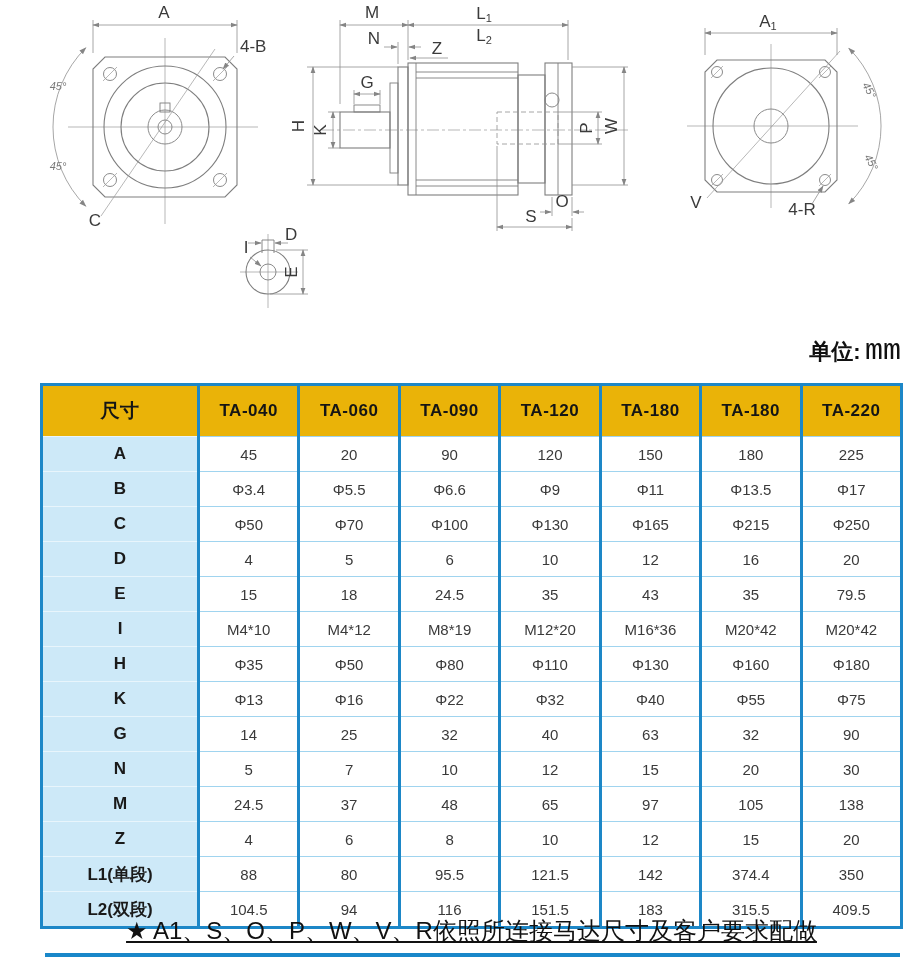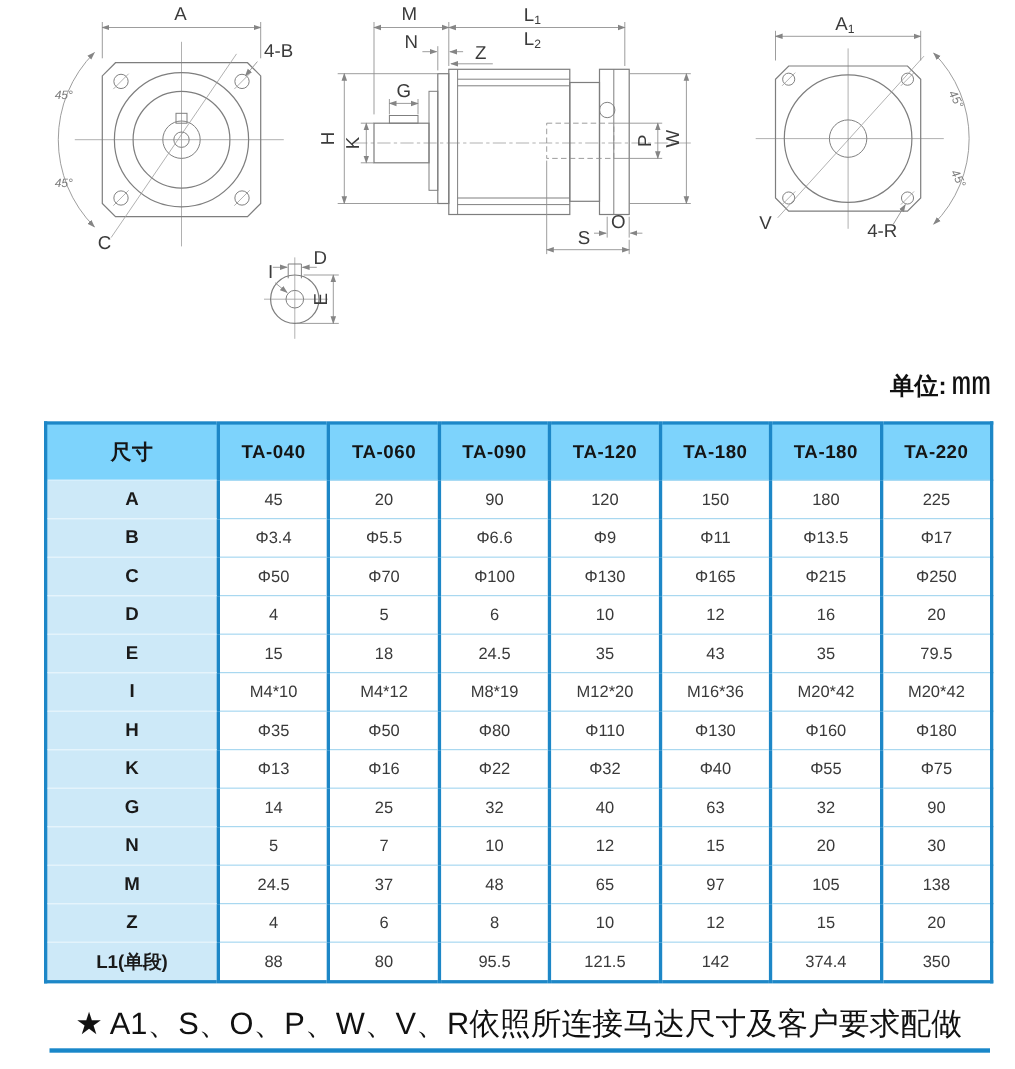--- a/index.html
+++ b/index.html
@@ -24,30 +24,30 @@
   .unit-line .mm{font-size:30px;font-family:Liberation Mono, monospace;}
 
   
   .spec-table{position:absolute;left:40px;top:383px;width:863px;
               border-collapse:collapse;table-layout:fixed;}
   .spec-table{border:3px solid #1d87c7;}
   .spec-table th,.spec-table td{border-left:3px solid #1d87c7;padding:0;
               text-align:center;vertical-align:middle;}
   .spec-table td{border-top:1px solid #a0d4ef;font-size:15px;color:#3a3a3a;
               height:34px;background:#ffffff;}
-  .spec-table thead th{background:#7dd3fc;height:50px;border-top:none;
+  .spec-table thead th{background:#eab308;height:50px;border-top:none;
               font-size:17px;color:#151515;letter-spacing:.5px;}
   .spec-table thead th.dim-h{font-size:19px;}
   .spec-table tbody th.rl{background:#cde9f8;border-top:1px solid #e8f5fc;
               font-size:17px;color:#1a1a1a;height:34px;}
   .spec-table th:first-child,.spec-table td:first-child{border-left:none;}
 
   .footnote{position:absolute;left:40px;top:912px;width:863px;height:38px;
             display:flex;align-items:center;justify-content:center;
-            font-size:28px;color:#111;}
+            font-size:24px;color:#111;text-decoration:underline;}
   .bottom-rule{position:absolute;left:45px;top:953px;width:855px;height:4px;
             background:#1987c9;}
 </style>
 </head>
 <body>
 
 <svg class="drawings" viewBox="0 0 923 340">
   <defs>
     <marker id="arr" viewBox="0 0 10 10" refX="9" refY="5" markerWidth="9" markerHeight="9" orient="auto-start-reverse">
       <path d="M0,1.5 L10,5 L0,8.5 z" fill="#858585"></path>
@@ -352,17 +352,27 @@
     <tr>
         <th class="rl">L1(单段)</th>
         <td>88</td>
         <td>80</td>
         <td>95.5</td>
         <td>121.5</td>
         <td>142</td>
         <td>374.4</td>
         <td>350</td>
       </tr>
+    <tr>
+        <th class="rl">L2(双段)</th>
+        <td>104.5</td>
+        <td>94</td>
+        <td>116</td>
+        <td>151.5</td>
+        <td>183</td>
+        <td>315.5</td>
+        <td>409.5</td>
+      </tr>
   </tbody>
 </table>
 
 <div class="footnote">★ A1、S、O、P、W、V、R依照所连接马达尺寸及客户要求配做</div>
 <div class="bottom-rule"></div>
 
 </body></html>

